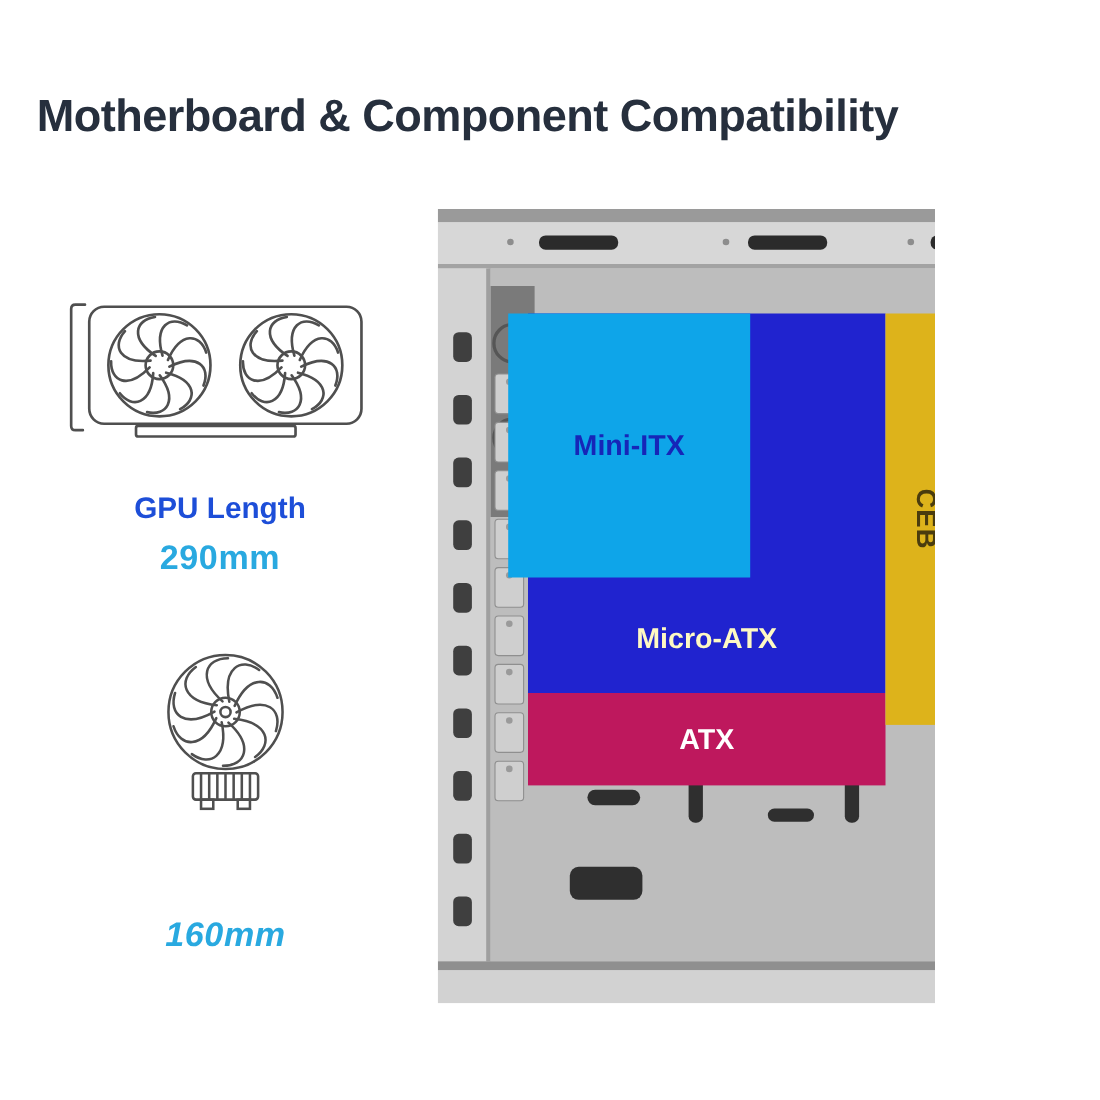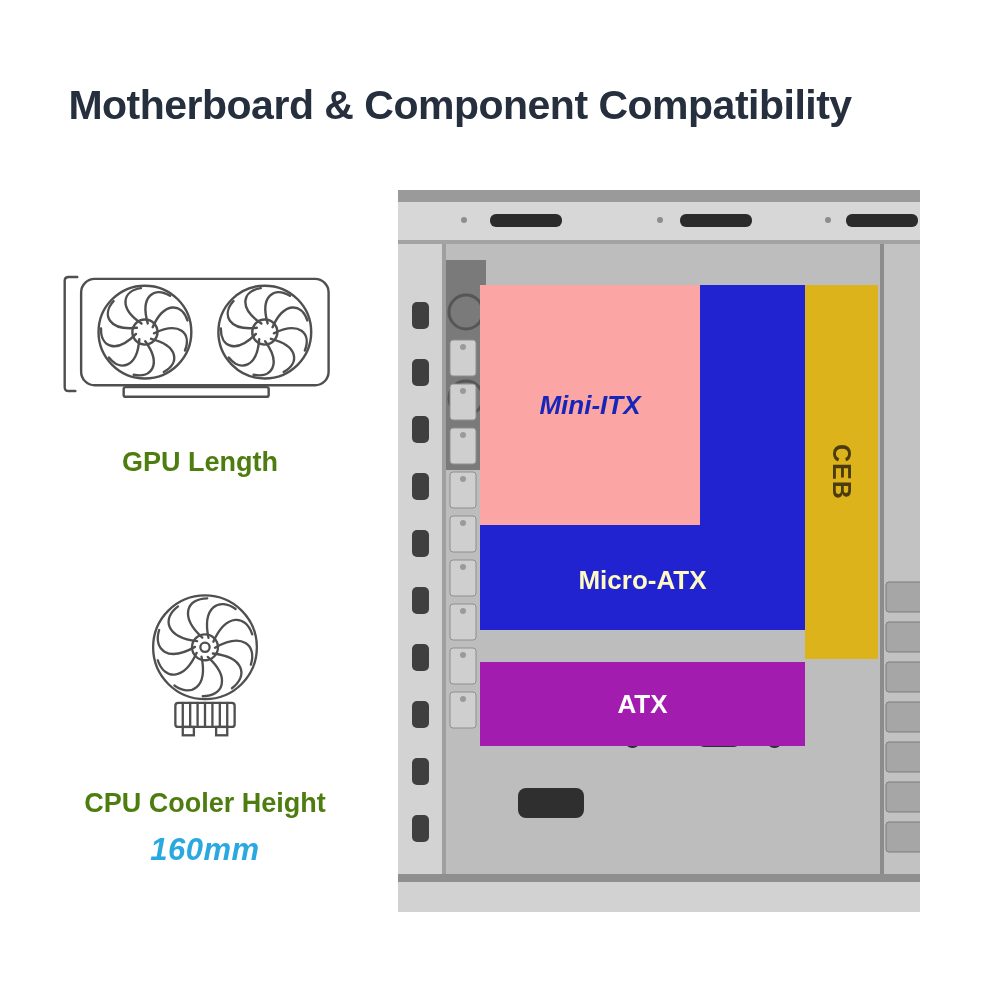--- a/index.html
+++ b/index.html
@@ -1,47 +1,47 @@
 <!DOCTYPE html>
 <html><head>
 <meta charset="utf-8">
 <style>
   html,body{margin:0;padding:0;background:#ffffff;}
   .page{
-    position:relative;width:920px;height:1000px;background:#ffffff;
-    font-family:"Liberation Sans",sans-serif;overflow:hidden;
+    position:relative;width:802px;height:1000px;background:#ffffff;
+    font-family:"Liberation Sans",sans-serif;overflow:hidden;padding-left:48px;
   }
   .title{
     position:absolute;top:82px;left:0;width:100%;margin:0;
     text-align:center;font-size:41px;font-weight:800;color:#262f3d;
     letter-spacing:-0.5px;
   }
   .spec-label{
-    position:absolute;text-align:center;font-size:27px;font-weight:700;color:#4d7c0f;
+    position:absolute;text-align:center;font-size:27px;font-weight:700;color:#1d4ed8;
   }
   .spec-value{
     position:absolute;text-align:center;font-size:31px;font-weight:700;color:#29a9e0;
     letter-spacing:0.5px;
   }
   .gpu-art{position:absolute;left:56px;top:250px;width:290px;height:168px;}
   .gpu-label{left:30px;top:447px;width:340px;}
   .gpu-value{left:30px;top:489px;width:340px;}
   .cpu-art{position:absolute;left:140px;top:588px;width:130px;height:176px;}
   .cpu-label{left:20px;top:788px;width:370px;}
   .cpu-value{left:20px;top:832px;width:370px;font-style:italic;}
 
   .case{
     position:absolute;left:398px;top:190px;width:602px;height:722px;
   }
   .case-art{position:absolute;left:0;top:0;width:602px;height:722px;}
 
   .ov{position:absolute;display:flex;align-items:center;justify-content:center;}
   .ov-blue  {left:82px; top:95px;  width:325px;height:345px;background:#2023cf;}
-  .ov-cyan  {left:82px; top:95px;  width:220px;height:240px;background:#fca5a5;font-style:italic;}
-  .ov-pink  {left:82px; top:440px; width:325px;height:84px; background:#a21caf;margin-top:32px;}
+  .ov-cyan  {left:64px; top:95px;  width:220px;height:240px;background:#0ea5e9;}
+  .ov-pink  {left:82px; top:440px; width:325px;height:84px; background:#be185d;}
   .ov-yellow{left:407px;top:95px;  width:73px; height:374px;background:#ddb31b;}
 
   .ov-label{font-size:26px;font-weight:700;color:#ffffff;}
   .ov-label.mini{color:#1626b8;}
   .ov-label.micro{
     position:absolute;left:0;right:0;bottom:34px;text-align:center;color:#fef9c3;
   }
   .ov-label.ceb{
     writing-mode:vertical-rl;color:#4a3c0e;font-size:25px;letter-spacing:1px;
   }
@@ -85,20 +85,21 @@
           <use href="#gblade" transform="rotate(200)"></use>
         <use href="#gblade" transform="rotate(240)"></use>
           <use href="#gblade" transform="rotate(280)"></use>
         <use href="#gblade" transform="rotate(320)"></use>
       </g>
       <rect x="70" y="140" width="150" height="10" rx="2"></rect>
     </g>
   </svg>
 
   <div class="spec-label gpu-label">GPU Length</div>
+  <div class="spec-value gpu-value">290mm</div>
 
   <svg class="cpu-art" viewBox="0 0 140 190">
     <g fill="none" stroke="#4f4f4f" stroke-width="2.5" stroke-linecap="round">
       <g transform="translate(70,64)">
         <circle r="56"></circle>
           <circle r="14"></circle>
           <circle r="5"></circle>
         <use href="#cblade"></use>
           <use href="#cblade" transform="rotate(36)"></use>
         <use href="#cblade" transform="rotate(72)"></use>
@@ -110,21 +111,20 @@
         <use href="#cblade" transform="rotate(288)"></use>
           <use href="#cblade" transform="rotate(324)"></use>
       </g>
       <rect x="38" y="124" width="64" height="26" rx="3"></rect>
       <path d="M46 124 V150 M54 124 V150 M62 124 V150 M70 124 V150 M78 124 V150 M86 124 V150 M94 124 V150"></path>
       <rect x="46" y="150" width="12" height="9"></rect>
       <rect x="82" y="150" width="12" height="9"></rect>
     </g>
   </svg>
 
-  <div class="spec-label cpu-label">CPU Cooler Height</div>
   <div class="spec-value cpu-value">160mm</div>
 
   <div class="case">
     <svg class="case-art" viewBox="0 0 602 722">
       <defs>
         <rect id="lslot" width="17" height="27" rx="5" fill="#3f3f3f"></rect>
         <rect id="tslot" width="72" height="13" rx="6" fill="#2b2b2b"></rect>
         <rect id="rslot" width="24" height="8" rx="3" fill="#454545"></rect>
         <rect id="tray" width="110" height="30" rx="3" fill="#a6a6a6" stroke="#7c7c7c" stroke-width="1"></rect>
         <g id="pcislot">

